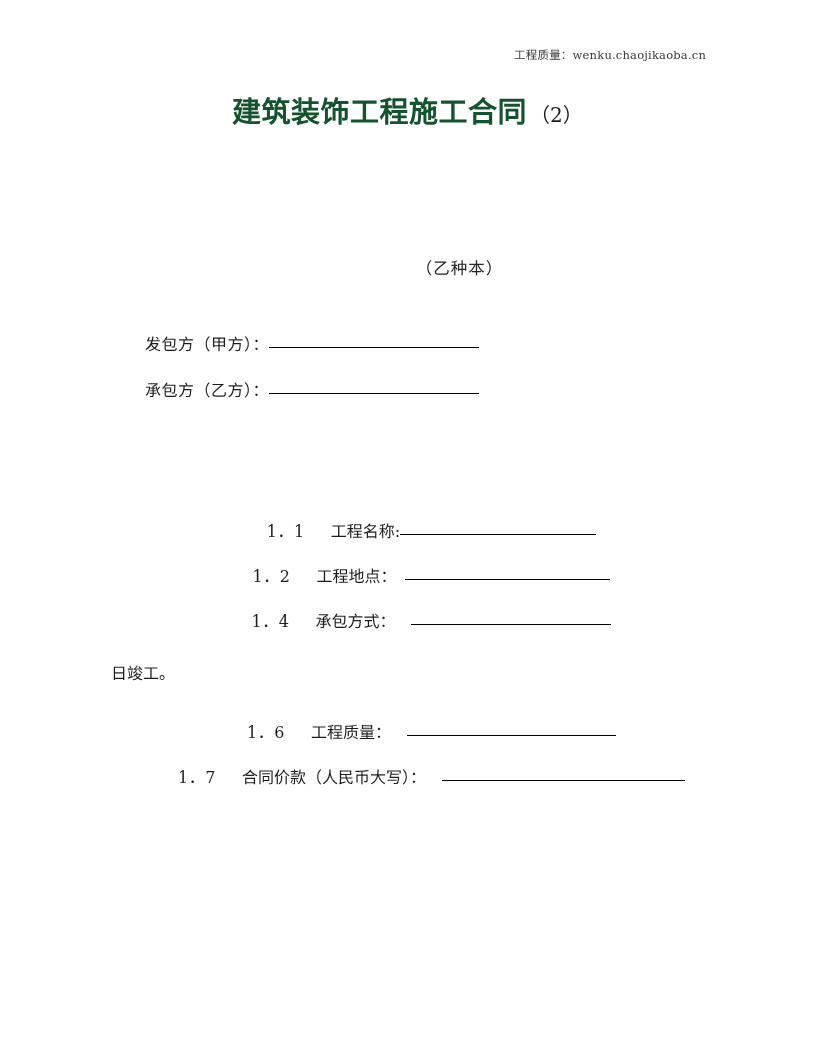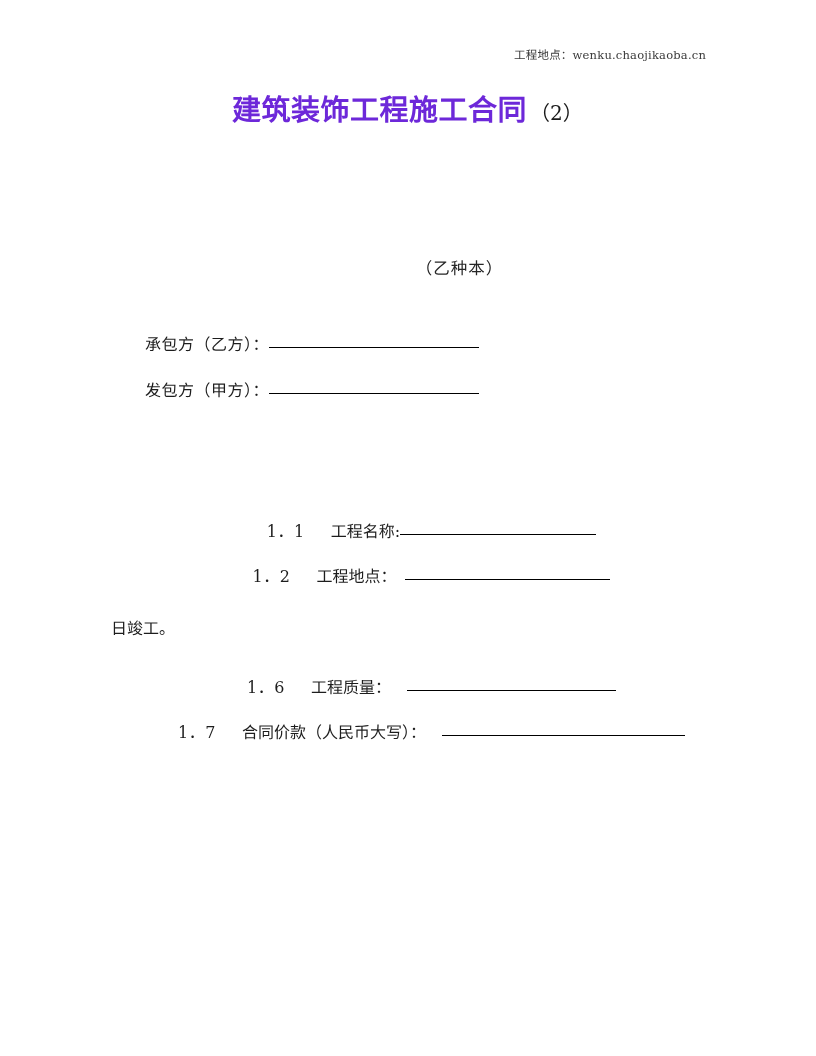--- a/index.html
+++ b/index.html
@@ -35,24 +35,24 @@
 
   
   .doc-title {
     position: absolute;
     top: 98px;
     left: 232px;
     white-space: nowrap;
     line-height: 1;
   }
   .doc-title .title-main {
-    font-family: Liberation Mono, monospace;
+    font-family: Liberation Sans, sans-serif;
     font-size: 29px;
     font-weight: bold;
-    color: #6d28d9;
+    color: #14532d;
     letter-spacing: 0.5px;
   }
   .doc-title .title-suffix {
     font-family: "DejaVu Serif", "Liberation Serif", serif;
     font-size: 20px;
     font-weight: normal;
     color: #1a1a1a;
     margin-left: 3px;
   }
 
@@ -172,53 +172,56 @@
   .wrap-line {
     line-height: 42px;
     white-space: nowrap;
   }
 </style>
 </head>
 <body>
 
 <div class="page">
 
-  <div class="header-watermark">工程地点：wenku.chaojikaoba.cn</div>
+  <div class="header-watermark">工程质量：wenku.chaojikaoba.cn</div>
 
   <div class="doc-title">
     <span class="title-main">建筑装饰工程施工合同</span><span class="title-suffix">（2）</span>
   </div>
 
   <div class="doc-subtitle">（乙种本）</div>
 
   <div class="body-block">
 
     <div class="line party-row indent-2">
+      <span class="party-label">发包方（甲方）：</span><span class="rule rule-w210"></span>
+    </div>
+
+    <div class="line party-row indent-2">
       <span class="party-label">承包方（乙方）：</span><span class="rule rule-w210"></span>
     </div>
 
-    <div class="line party-row indent-2">
-      <span class="party-label">发包方（甲方）：</span><span class="rule rule-w210"></span>
-    </div>
-
 
     <div class="spacer-44"></div>
 
 
     <div class="spacer-52"></div>
 
     <div class="line item-row indent-num">
       <span class="num">1．1</span><span class="gap-lg"></span><span>工程名称:</span><span class="rule rule-w196"></span>
     </div>
 
     <div class="line item-row indent-num">
       <span class="num">1．2</span><span class="gap-lg"></span><span>工程地点：</span><span class="gap-sm"></span><span class="rule rule-w205"></span>
     </div>
 
 
+    <div class="line item-row indent-num">
+      <span class="num">1．4</span><span class="gap-lg"></span><span>承包方式：</span><span class="gap-md"></span><span class="rule rule-w200"></span>
+    </div>
 
 
     <div class="line wrap-line">
       <span>日竣工。</span>
     </div>
 
     <div class="spacer-24"></div>
 
     <div class="line item-row indent-num">
       <span class="num">1．6</span><span class="gap-lg"></span><span>工程质量：</span><span class="gap-md"></span><span class="rule rule-w209"></span>

